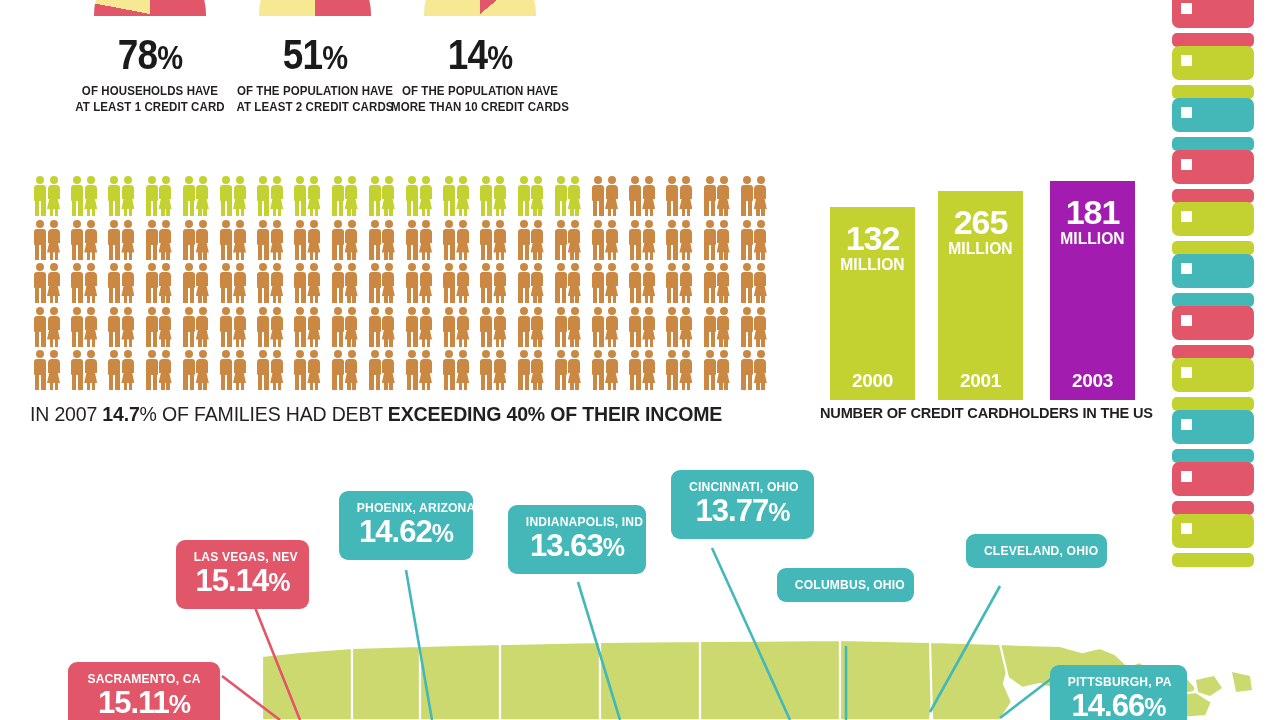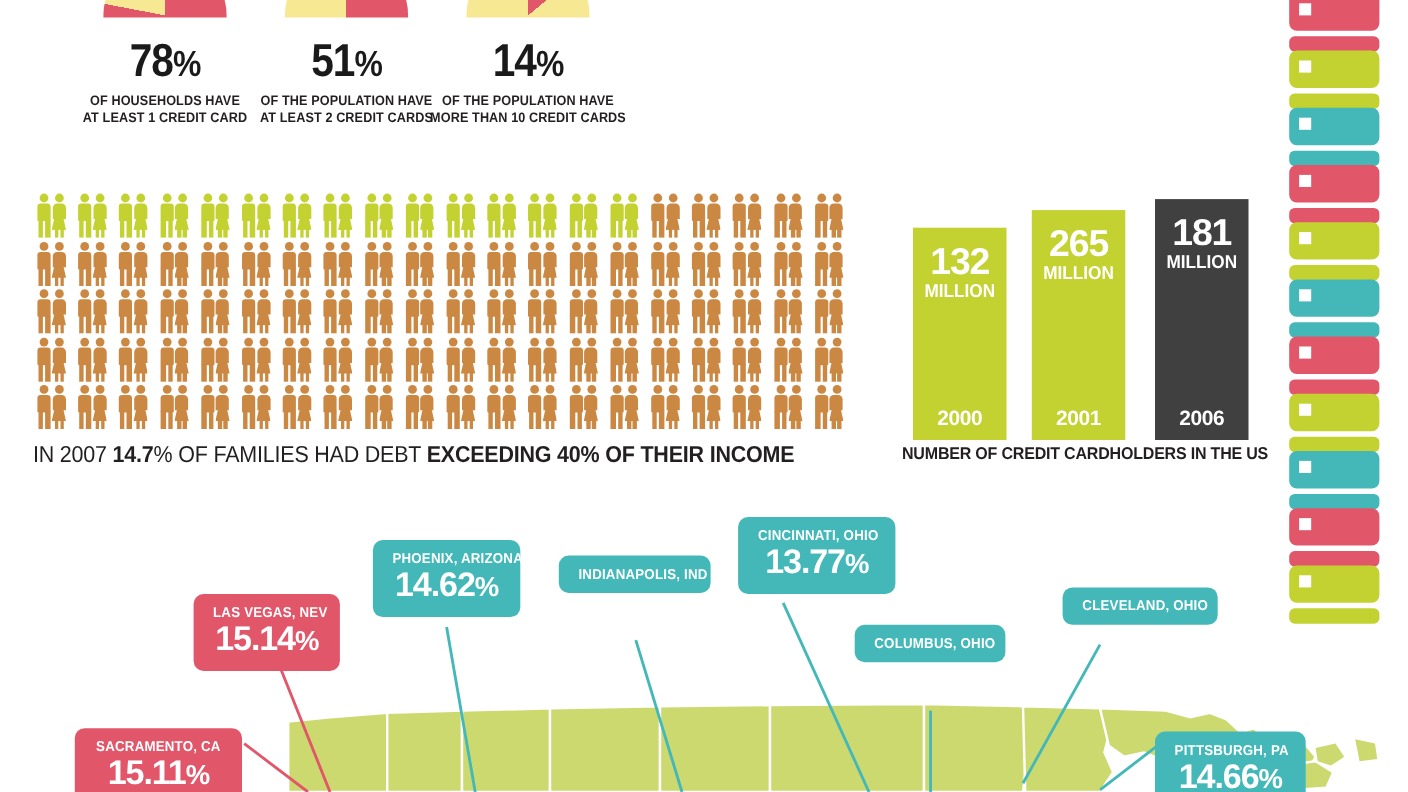--- a/index.html
+++ b/index.html
@@ -1655,26 +1655,26 @@
         </div>
         <div class="byear">2000</div>
       </div>
       <div class="bar" style="left: 118px; height: 209px; background: rgb(195, 210, 48);">
         <div class="bv" style="top:14px">
           <span class="n">265</span>
           <span class="m">MILLION</span>
         </div>
         <div class="byear">2001</div>
       </div>
-      <div class="bar" style="left: 230px; height: 219px; background: #404040;">
+      <div class="bar" style="left: 230px; height: 219px; background: #a21caf;">
         <div class="bv" style="top:14px">
           <span class="n">181</span>
           <span class="m">MILLION</span>
         </div>
-        <div class="byear">2006</div>
+        <div class="byear">2003</div>
       </div>
     </div>
   <div class="bar-title">NUMBER OF CREDIT CARDHOLDERS IN THE US</div>
 
   <div class="cardstrip" id="cardstrip">
       <div class="cc" style="top: 0px;">
         <div class="face" style="background:#e2566a">
           <span class="chip"></span>
         </div>
         <div class="strip" style="background:#e2566a"></div>
@@ -1780,20 +1780,21 @@
       <div class="callout c-red" style="left: 176px; top: 540px; width: 133px;">
         <div class="city">LAS VEGAS, NEV</div>
         <div class="val">15.14<span class="pc">%</span></div>
       </div>
       <div class="callout c-teal" style="left: 339px; top: 491px; width: 134px;">
         <div class="city">PHOENIX, ARIZONA</div>
         <div class="val">14.62<span class="pc">%</span></div>
       </div>
       <div class="callout c-teal" style="left: 508px; top: 505px; width: 138px;">
         <div class="city">INDIANAPOLIS, IND</div>
+        <div class="val">13.63<span class="pc">%</span></div>
       </div>
       <div class="callout c-teal" style="left: 671px; top: 470px; width: 143px;">
         <div class="city">CINCINNATI, OHIO</div>
         <div class="val">13.77<span class="pc">%</span></div>
       </div>
       <div class="callout c-teal" style="left: 777px; top: 568px; width: 137px;">
         <div class="city">COLUMBUS, OHIO</div>
       </div>
       <div class="callout c-teal" style="left: 966px; top: 534px; width: 141px;">
         <div class="city">CLEVELAND, OHIO</div>

